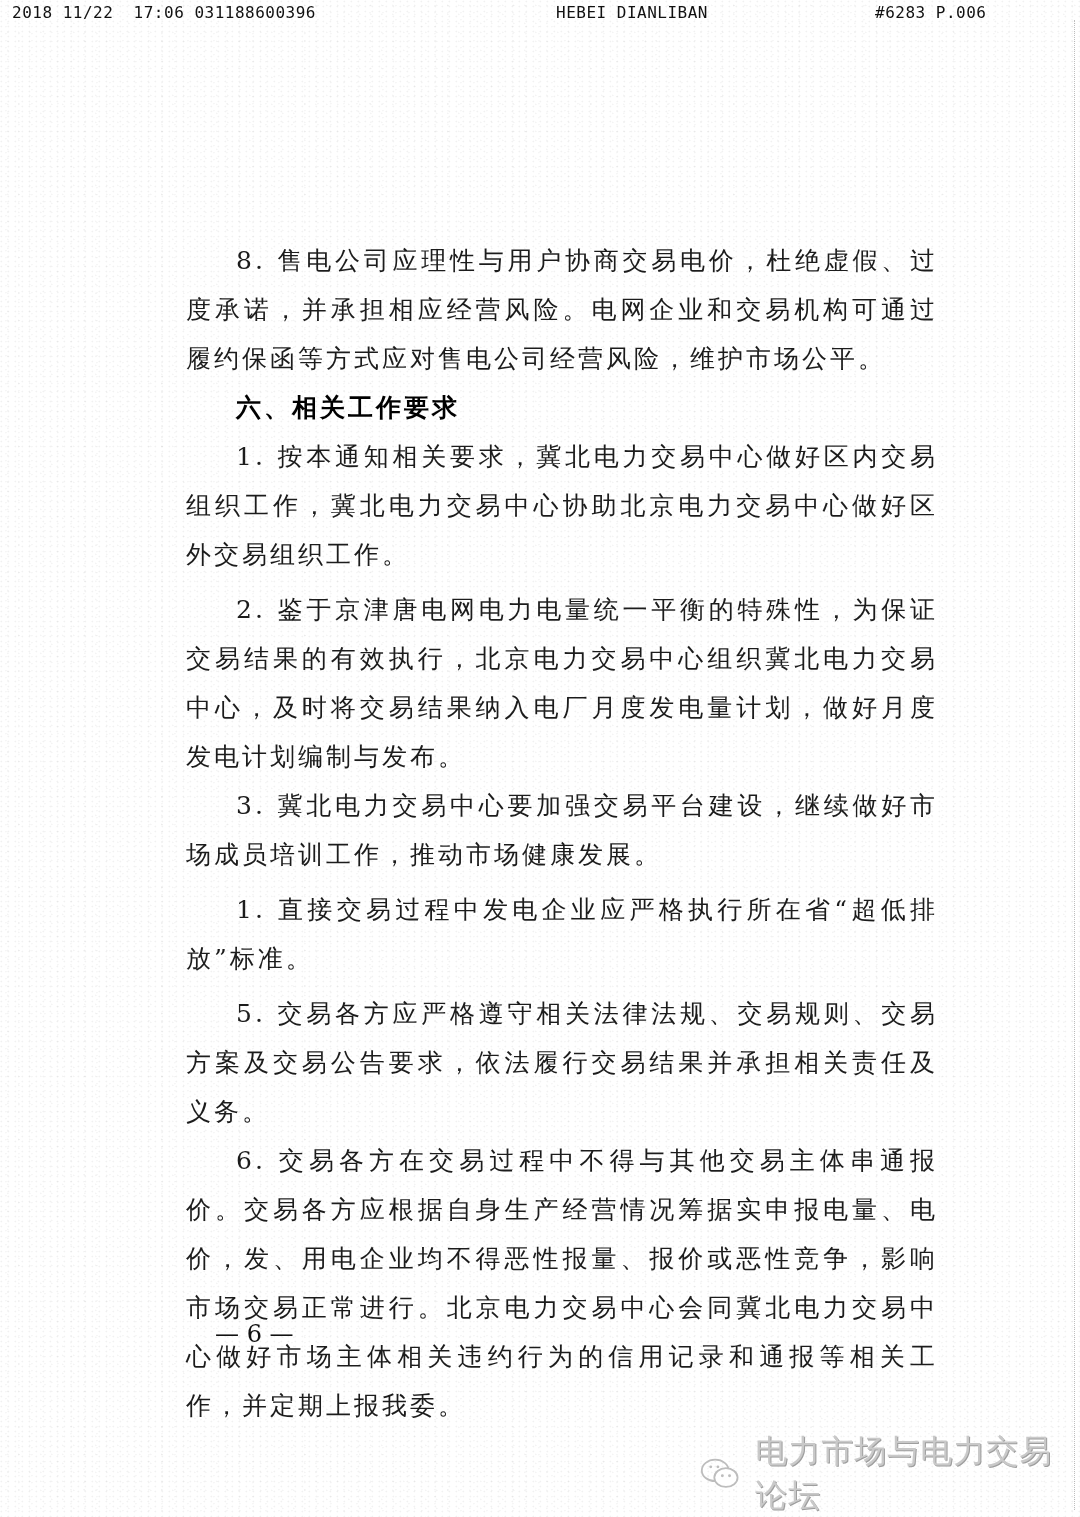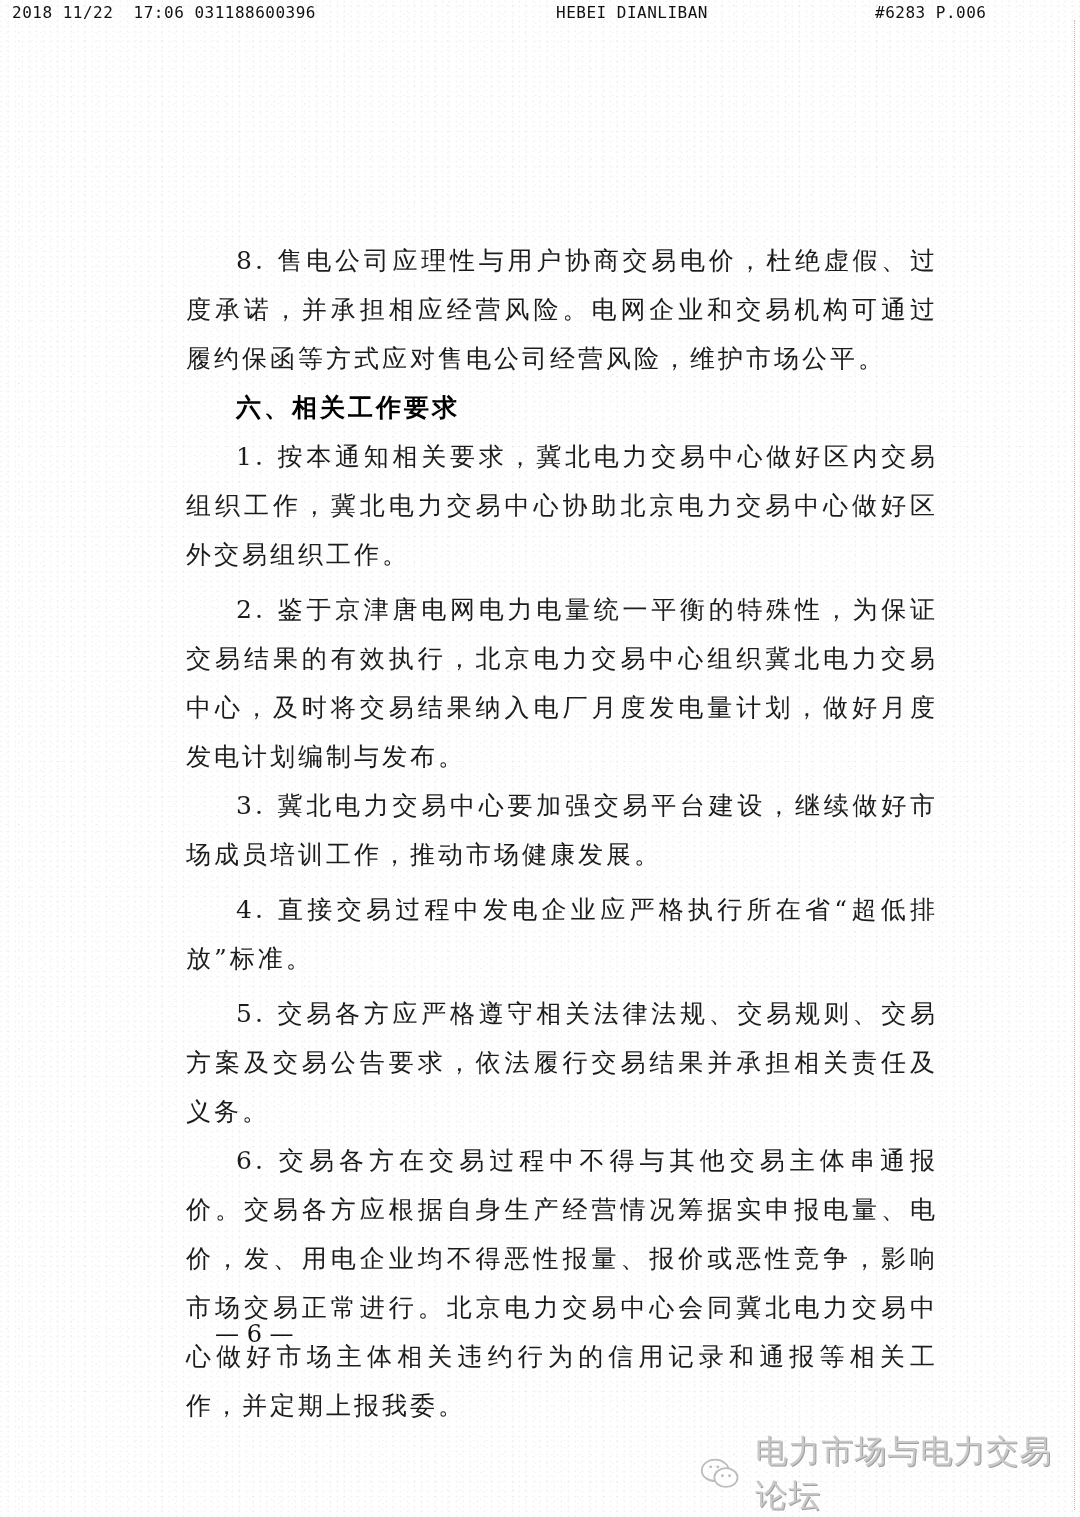--- a/index.html
+++ b/index.html
@@ -72,21 +72,21 @@
 </div>
 
 <div class="content">
   <p class="para">8. 售电公司应理性与用户协商交易电价，杜绝虚假、过度承诺，并承担相应经营风险。电网企业和交易机构可通过履约保函等方式应对售电公司经营风险，维护市场公平。</p>
   <p class="heading">六、相关工作要求</p>
   <p class="para">1. 按本通知相关要求，冀北电力交易中心做好区内交易组织工作，冀北电力交易中心协助北京电力交易中心做好区外交易组织工作。</p>
   <div class="gap"></div>
   <p class="para">2. 鉴于京津唐电网电力电量统一平衡的特殊性，为保证交易结果的有效执行，北京电力交易中心组织冀北电力交易中心，及时将交易结果纳入电厂月度发电量计划，做好月度发电计划编制与发布。</p>
   <p class="para">3. 冀北电力交易中心要加强交易平台建设，继续做好市场成员培训工作，推动市场健康发展。</p>
   <div class="gap"></div>
-  <p class="para">4. 直接交易过程中发电企业应严格执行所在省“超低排放”标准。</p>
+  <p class="para">1. 直接交易过程中发电企业应严格执行所在省“超低排放”标准。</p>
   <div class="gap"></div>
   <p class="para">5. 交易各方应严格遵守相关法律法规、交易规则、交易方案及交易公告要求，依法履行交易结果并承担相关责任及义务。</p>
   <p class="para">6. 交易各方在交易过程中不得与其他交易主体串通报价。交易各方应根据自身生产经营情况筹据实申报电量、电价，发、用电企业均不得恶性报量、报价或恶性竞争，影响市场交易正常进行。北京电力交易中心会同冀北电力交易中心做好市场主体相关违约行为的信用记录和通报等相关工作，并定期上报我委。</p>
 </div>
 
 <div class="page-number">— 6 —</div>
 
 <div class="watermark">
   <svg class="wm-icon" viewBox="0 0 46 40">
     <ellipse cx="17" cy="16" rx="15" ry="12" fill="none" stroke="#bdbdbd" stroke-width="2"></ellipse>

